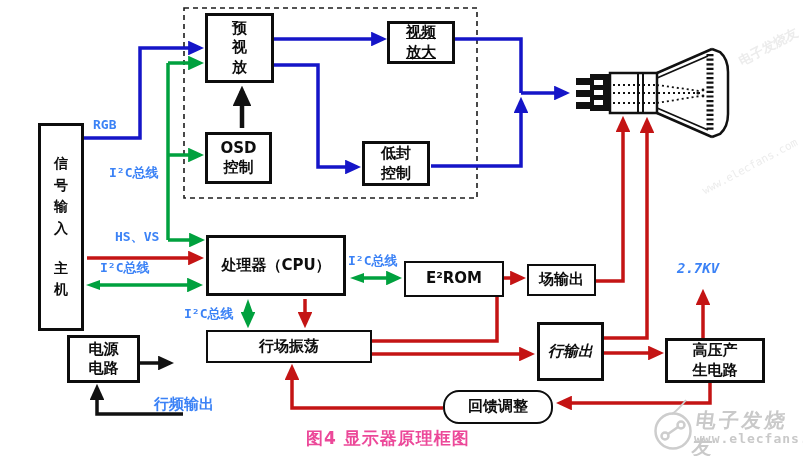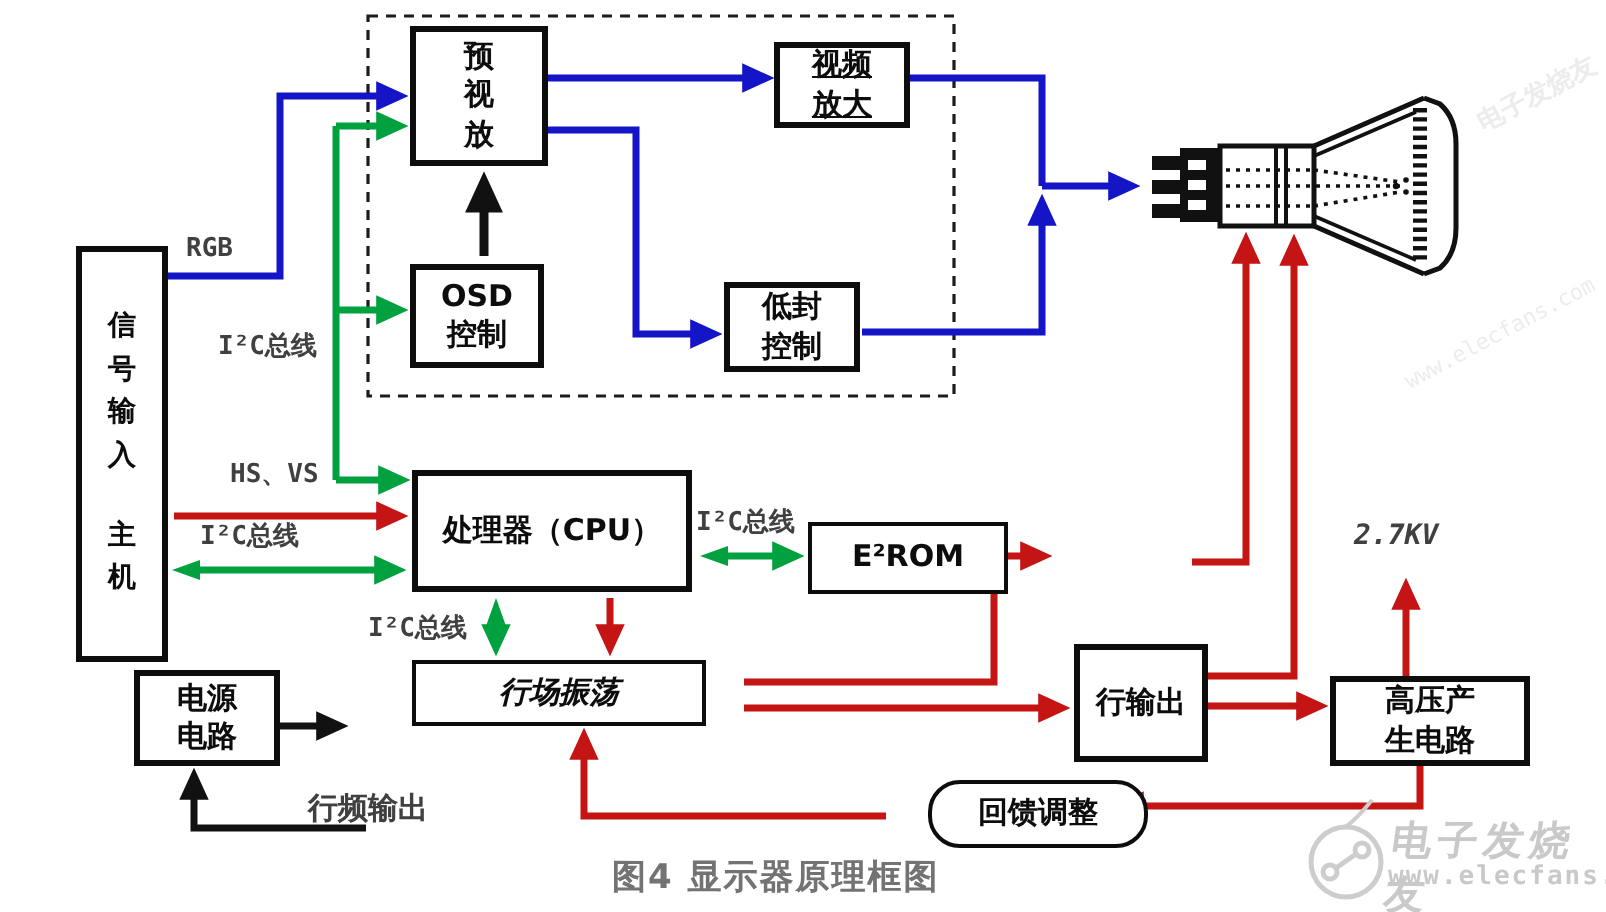--- a/index.html
+++ b/index.html
@@ -4,38 +4,38 @@
 <style>
   html,body{margin:0;padding:0;background:#fff;}
   .stage{position:relative;width:803px;height:456px;background:#fff;overflow:hidden;
          font-family:"DejaVu Sans","Liberation Sans",sans-serif;}
   svg{position:absolute;left:0;top:0;}
   .box{position:absolute;background:#fff;border:3px solid #0d0d0d;box-sizing:border-box;
        display:flex;flex-direction:column;align-items:center;justify-content:center;
        text-align:center;font-weight:bold;font-size:15px;line-height:1.3;color:#0d0d0d;z-index:3;}
   .thin{border-width:2px;}
   .vcol{width:17px;word-break:break-all;line-height:1.55;}
-  .lbl{position:absolute;font-weight:bold;color:#404040;font-size:13px;z-index:4;
+  .lbl{position:absolute;font-weight:bold;color:#3b82f6;font-size:13px;z-index:4;
        font-family:"DejaVu Sans Mono","DejaVu Sans",monospace;white-space:nowrap;}
   .cjk{font-family:"DejaVu Sans","Liberation Sans",sans-serif;font-size:14px;}
-  .caption{position:absolute;left:306px;top:427px;font-size:17px;color:#737373;
+  .caption{position:absolute;left:306px;top:427px;font-size:17px;color:#ec4899;
            font-weight:bold;z-index:4;letter-spacing:1px;}
   
   #b-host{left:38px;top:123px;width:46px;height:208px;font-size:14px;}
   #b-prevideo{left:205px;top:13px;width:69px;height:70px;}
   #b-osd{left:205px;top:132px;width:67px;height:52px;}
   #b-videoamp{left:387px;top:21px;width:68px;height:43px;text-decoration:underline;}
   #b-blank{left:362px;top:141px;width:68px;height:45px;}
   #b-cpu{left:206px;top:235px;width:140px;height:61px;}
   #b-eeprom{left:404px;top:261px;width:100px;height:36px;}
   #b-fieldout{left:527px;top:264px;width:69px;height:32px;}
-  #b-lineout{left:537px;top:322px;width:67px;height:59px;}
+  #b-lineout{left:537px;top:322px;width:67px;height:59px;font-style:italic;}
   #b-hvgen{left:665px;top:338px;width:100px;height:45px;}
-  #b-feedback{left:464px;top:390px;width:110px;height:34px;border-radius:16px;}
-  #b-osc{left:206px;top:330px;width:147px;height:33px;font-style:italic;}
+  #b-feedback{left:443px;top:390px;width:110px;height:34px;border-radius:16px;}
+  #b-osc{left:206px;top:330px;width:166px;height:33px;}
   #b-power{left:67px;top:335px;width:73px;height:48px;}
   .gap{height:18px;}
   
   .wm{position:absolute;z-index:2;color:#c9c9c9;}
   .wm-brand{left:694px;top:407px;font-size:20px;font-weight:bold;letter-spacing:3px;
             transform:skewX(-8deg);}
   .wm-url{left:694px;top:431px;font-size:13px;font-weight:bold;letter-spacing:1px;
           font-family:"DejaVu Sans Mono",monospace;}
   .wm-faint1{right:2px;top:38px;font-size:13px;font-weight:bold;color:#ececec;
              transform:rotate(-28deg);}
@@ -176,20 +176,23 @@
   </div>
 
   <div class="box" id="b-cpu">
     <span>处理器（CPU）</span>
   </div>
 
   <div class="box thin" id="b-eeprom">
     <span>E²ROM</span>
   </div>
 
+  <div class="box thin" id="b-fieldout">
+    <span>场输出</span>
+  </div>
 
   <div class="box" id="b-lineout">
     <span>行输出</span>
   </div>
 
   <div class="box" id="b-hvgen">
     <span>高压产</span>
     <span>生电路</span>
   </div>
 

